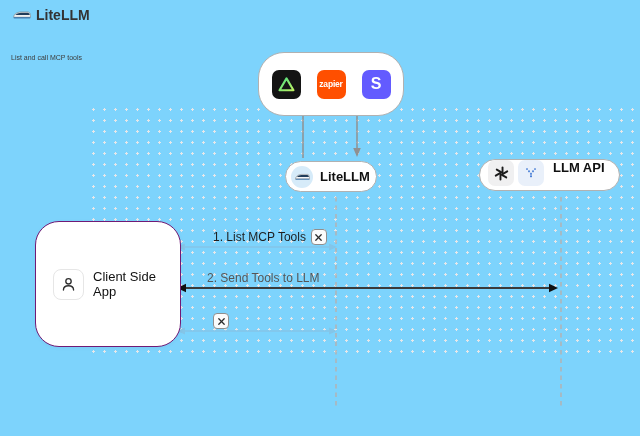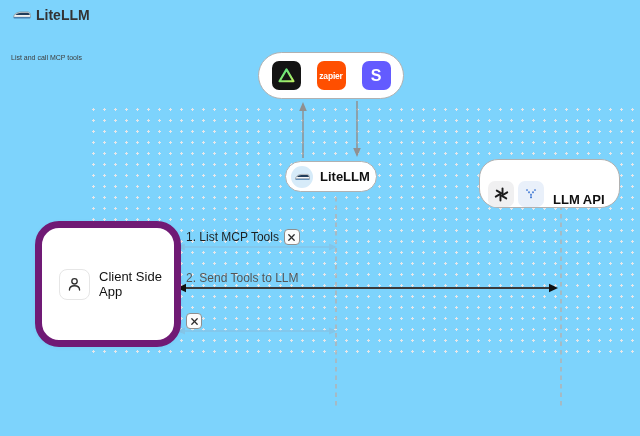--- a/index.html
+++ b/index.html
@@ -8,50 +8,50 @@
   .dots{position:absolute;left:88px;top:104px;right:0;height:252px;
         background-image:radial-gradient(#e7e7e9 1.1px,transparent 1.3px);
         background-size:11px 11px;pointer-events:none;}
   
   .brand{position:absolute;left:13px;top:7px;display:flex;align-items:center;gap:5px;}
   .brand-label{font-size:14px;font-weight:600;color:#333;}
   .page-title{position:absolute;left:11px;top:26px;font-size:17px;font-weight:700;color:#0b0b0b;letter-spacing:-0.2px;}
   .page-subtitle{position:absolute;left:11px;top:54px;font-size:7px;color:#3c3c3c;}
   
   .pill{position:absolute;background:#fff;border:1.5px solid #b1b1b1;box-sizing:border-box;}
-  .mcp-pill{left:258px;top:52px;width:146px;height:47px;border-radius:26px;
+  .mcp-pill{left:258px;top:52px;width:146px;height:64px;border-radius:26px;
             display:flex;align-items:center;justify-content:center;gap:16px;}
   .tool{width:29px;height:29px;border-radius:7px;display:flex;align-items:center;justify-content:center;overflow:hidden;}
   .tool-dark{background:#141414;}
   .tool-zapier{background:#ff4f00;}
   .tool-zapier span{color:#fff;font-size:8.5px;font-weight:700;letter-spacing:-0.2px;}
   .tool-stripe{background:#635bff;}
   .tool-stripe span{color:#fff;font-size:16px;font-weight:700;}
   .mcp-label{position:absolute;left:258px;top:36px;width:146px;text-align:center;font-size:12px;font-weight:600;color:#161616;}
   .litellm-node{left:285px;top:161px;width:92px;height:31px;border-radius:16px;
                 display:flex;align-items:center;padding-left:5px;}
   .litellm-logo{width:22px;height:22px;border-radius:50%;background:#d6ebf9;display:flex;align-items:center;justify-content:center;flex:0 0 auto;}
   .litellm-node .node-label{margin-left:7px;font-size:13px;font-weight:600;color:#101010;}
-  .llmapi-node{left:479px;top:159px;width:141px;height:49px;border-radius:19px;
-               display:flex;align-items:flex-end;padding-left:8px;}
+  .llmapi-node{left:479px;top:159px;width:141px;height:32px;border-radius:19px;
+               display:flex;align-items:flex-start;padding-left:8px;}
   .provider-tile{width:26px;height:26px;border-radius:7px;display:flex;align-items:center;justify-content:center;flex:0 0 auto;}
   .tile-openai{background:#f0f0f1;}
   .tile-blue{background:#e9f0fa;margin-left:4px;}
   .llmapi-node .node-label{margin-left:9px;font-size:13px;font-weight:600;color:#101010;}
   
   .client-node{position:absolute;left:35px;top:221px;width:146px;height:126px;border-radius:24px;
-               background:#fff;border:7px solid #701a75;box-shadow:0 1px 4px rgba(0,0,0,0.04);
+               background:#fff;border:1px solid #701a75;box-shadow:0 1px 4px rgba(0,0,0,0.04);
                display:flex;align-items:center;padding-left:17px;box-sizing:border-box;}
   .person-tile{width:29px;height:29px;border-radius:8px;border:1px solid #e6e6e6;background:#fff;
                display:flex;align-items:center;justify-content:center;flex:0 0 auto;}
   .client-node .node-label{margin-left:9px;font-size:13px;font-weight:500;color:#111;}
   
-  .step-label{position:absolute;display:flex;align-items:center;gap:5px;font-size:12px;}
+  .step-label{position:absolute;display:flex;align-items:center;gap:5px;font-size:12px;margin-left:27px;}
   .step-1{left:186px;top:229px;color:#1f1f1f;}
-  .step-2{left:186px;top:271px;color:#565656;align-items:flex-end;}
+  .step-2{left:180px;top:271px;color:#565656;align-items:flex-end;}
   .step-3{left:186px;top:313px;color:#1f1f1f;}
   .tools-badge{width:14px;height:14px;border-radius:4px;border:1px solid #8f8f8f;background:#fbfbfb;
                display:flex;align-items:center;justify-content:center;}
   svg{display:block;}
   .overlay{position:absolute;left:0;top:0;pointer-events:none;}
 </style>
 </head>
 <body>
 
 <div class="canvas">

